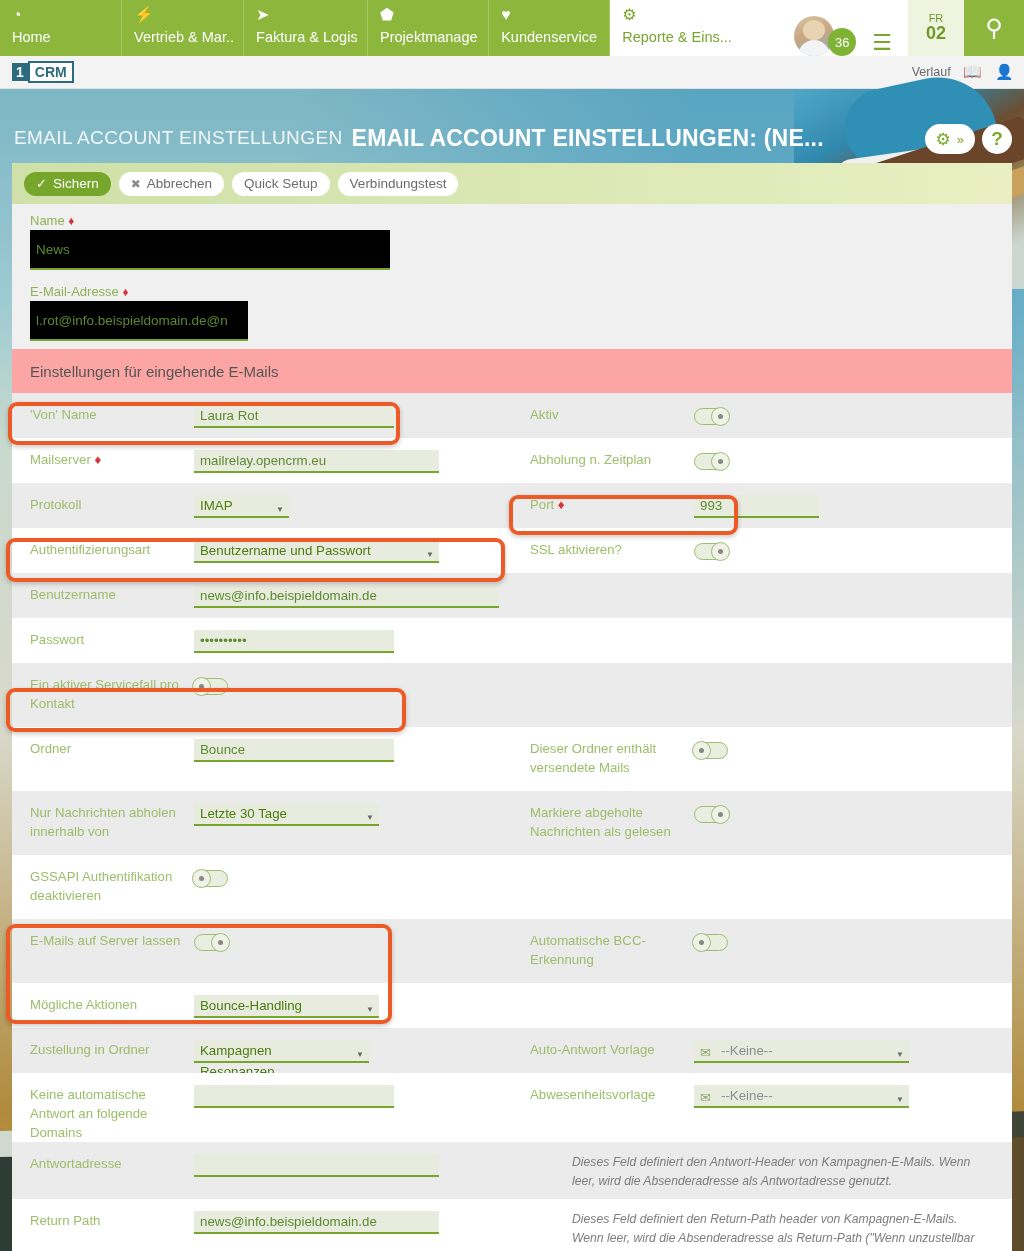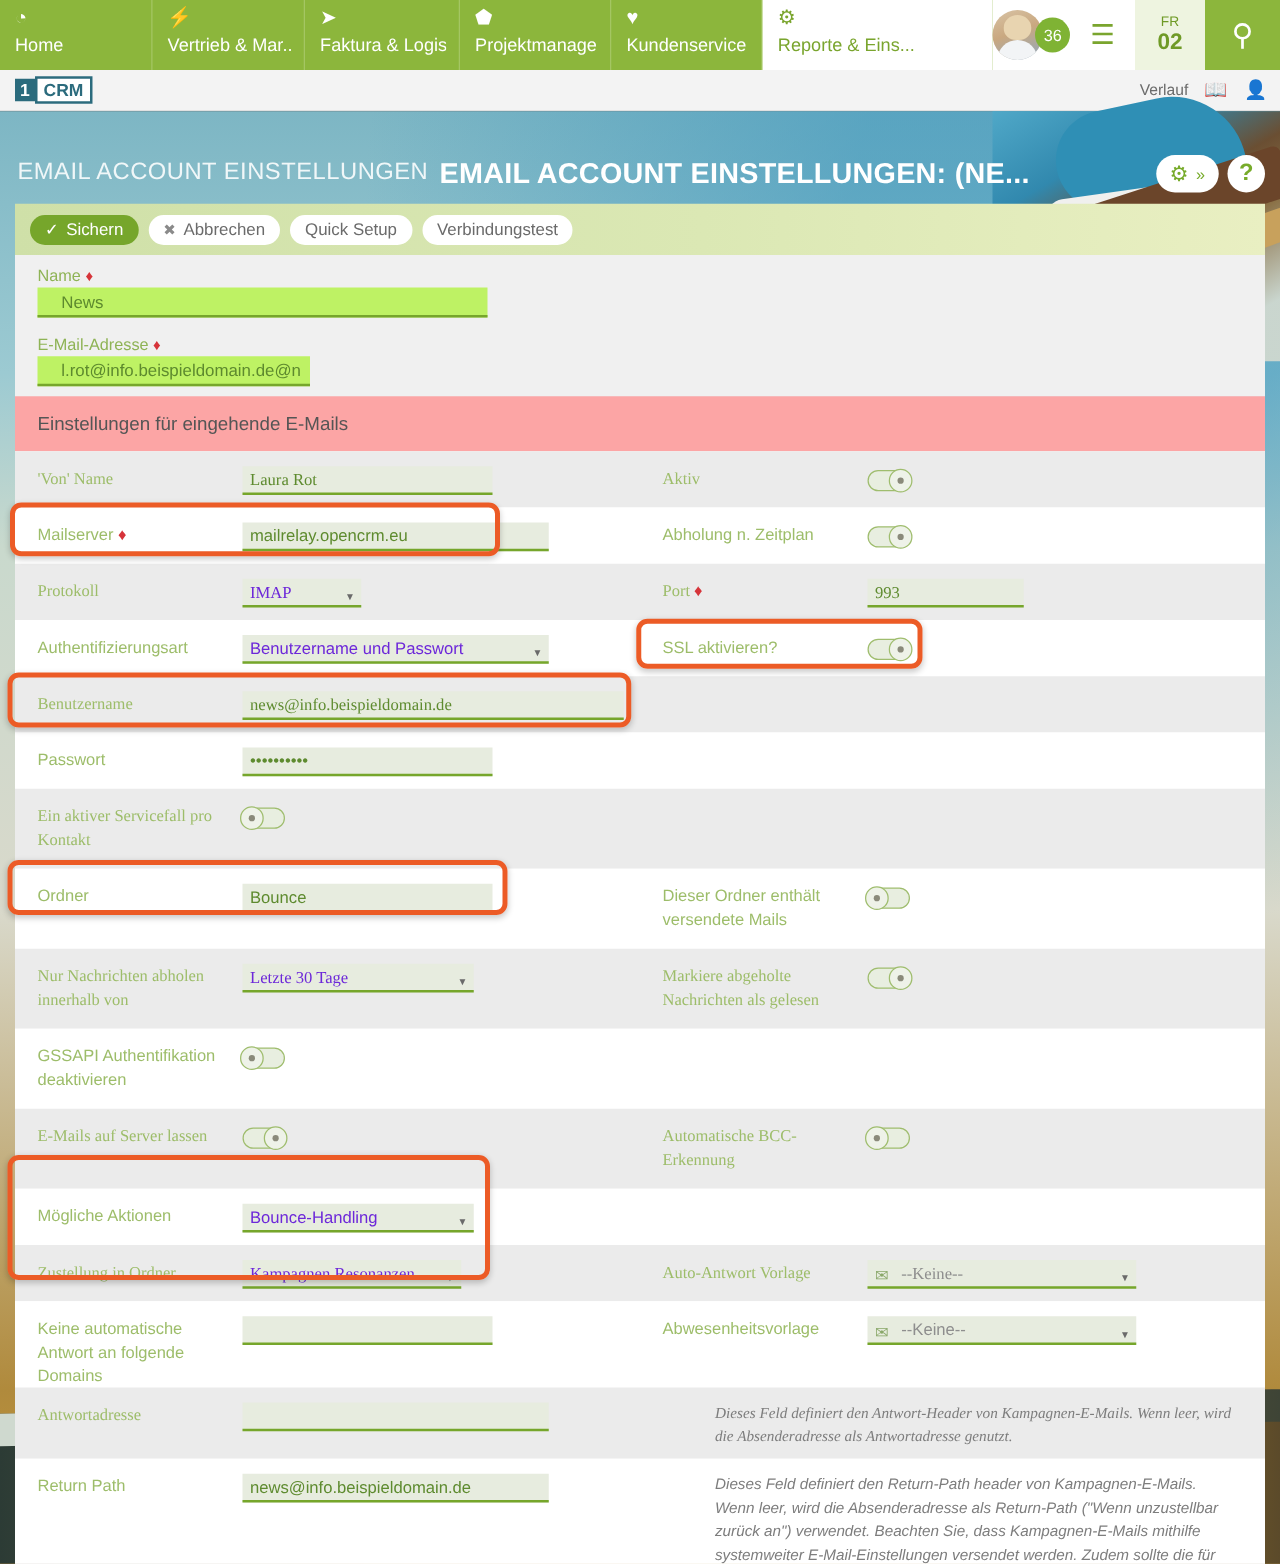--- a/index.html
+++ b/index.html
@@ -26,21 +26,21 @@
   .navitem .ic { font-size: 16px; line-height: 18px; height: 20px; }
   .navitem .lbl { white-space: nowrap; overflow: hidden; text-overflow: clip; line-height: 22px; }
   .nav-home { width: 128px; }
   .nav-w1 { width: 128px; }
   .nav-w2 { width: 130px; }
   .nav-w3 { width: 127px; }
   .nav-w4 { width: 127px; }
   .navitem.active { background: #ffffff; color: #7aa52e; border-right: none; }
   .nav-reports { width: 184px; flex-shrink: 0; }
   .navright {
-    background: #fff; display: flex; align-items: center; gap: 10px;
+    background: #fff; display: flex; align-items: flex-end; gap: 10px;
     padding: 0 10px 0 0; flex: 1 1 auto; justify-content: flex-end;
   }
   .avatar {
     width: 40px; height: 40px; border-radius: 50%;
     background: linear-gradient(160deg,#d8c3a5 0%,#c9a880 45%,#8fa8c0 100%);
     position: relative; overflow: hidden; flex: 0 0 auto;
   }
   .avatar::before {
     content:""; position:absolute; left:9px; top:4px; width:22px; height:20px;
     border-radius: 50% 50% 45% 45%; background:#e8d4b0;
@@ -159,51 +159,51 @@
   .btn.primary { background:#76a62b; color:#fff; }
   .btn .bic { font-size:13px; }
   .btn.primary .bic { color:#fff; }
   .btn .xic { color:#8a8a8a; font-size:12px; }
 
   .formbody { background:#f0f0f0; padding: 9px 0 8px 0; }
   .fieldline { padding: 0 0 0 18px; }
   .flabel { color:#8eb355; font-size:13px; margin-bottom:2px; }
   .flabel .req { color:#d6343a; font-size:12px; }
   .finput-top {
-    width:360px; height:24px; background:#bef264; border:0; border-bottom:2px solid #76a62b;
-    color:#5d8a2e; font-size:13.5px; padding:2px 19px; display:flex; align-items:center;
+    width:360px; height:40px; background:#000000; border:0; border-bottom:2px solid #76a62b;
+    color:#5d8a2e; font-size:13.5px; padding:2px 6px; display:flex; align-items:center;
   }
   .gap { height:14px; }
 
   .section { background:#fff; }
   .section-title {
     font-size:15px; color:#555; padding:14px 0 13px 18px; background:#fca5a5;
   }
 
   .row { display:flex; width:1000px; min-height:45px; position:relative; }
-  .row.odd { background:#ebebeb;font-family:Liberation Serif, serif; }
+  .row.odd { background:#ebebeb; }
   .row.even { background:#ffffff; }
   .half { width:500px; display:flex; align-items:flex-start; padding-top:12px; min-height:45px; }
   .lab {
     width:182px; color:#9dbd6a; font-size:13.2px; line-height:19px; padding-left:18px;
     padding-right:6px;
   }
   .val { flex:1; display:flex; align-items:flex-start; }
 
   .inp {
     background:#e7ecdf; border-bottom:2px solid #76a62b; color:#5e8b2f;
     font-size:13.3px; height:23px; line-height:21px; padding:0 6px; display:block;
   }
   .inp.w200 { width:200px; }
   .inp.w125 { width:125px; }
   .inp.w305 { width:305px; }
   .inp.w245 { width:245px; }
 
   .sel {
-    background:#e7ecdf; border-bottom:2px solid #76a62b; color:#6d28d9;
+    background:#e7ecdf; border-bottom:2px solid #76a62b; color:#4d7c0f;
     font-size:13.3px; height:23px; line-height:21px; padding:0 20px 0 6px; position:relative;
     display:block;
   }
   .sel::after {
     content:"\25BC"; position:absolute; right:5px; top:4px; font-size:8px; color:#6a6a6a;
   }
   .sel.w95 { width:95px; }
   .sel.w245 { width:245px; }
   .sel.w185 { width:185px; }
   .sel.w175 { width:175px; }

